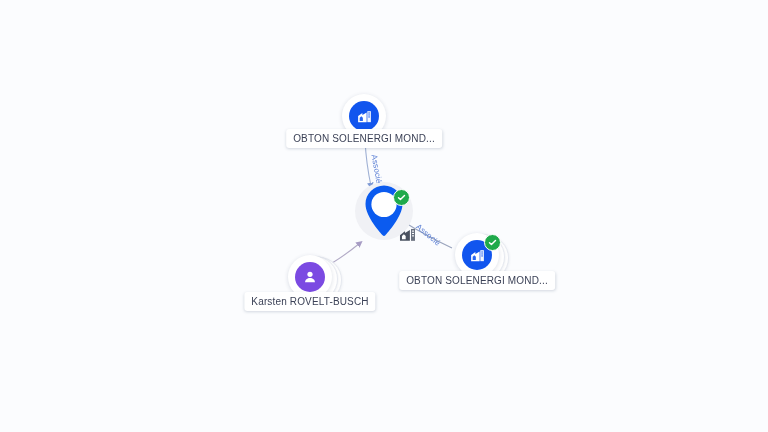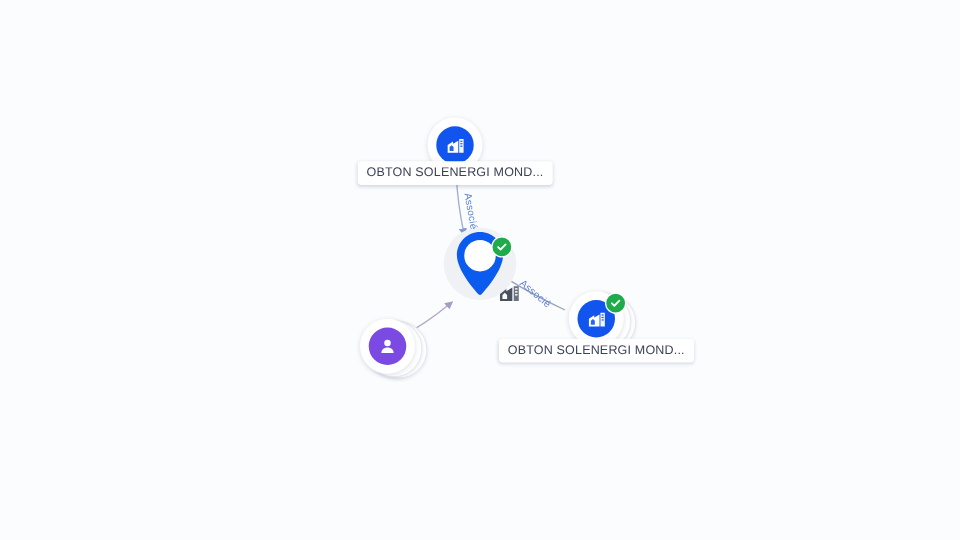--- a/index.html
+++ b/index.html
@@ -254,14 +254,15 @@
     <div class="stack-card stack-2"></div>
     <div class="node-circle">
       <div class="node-glyph glyph-purple">
         <svg width="16" height="16" viewBox="0 0 24 24" fill="none">
           <circle cx="12" cy="8" r="3.9" fill="#ffffff"></circle>
           <path d="M4.6 20c0-4.1 3.3-6.6 7.4-6.6s7.4 2.5 7.4 6.6H4.6z" fill="#ffffff"></path>
         </svg>
       </div>
     </div>
   </div>
+  <div class="node-label" style="left:310px; top:292px;">Karsten ROVELT-BUSCH</div>
 
 </div>
 
 </body></html>

